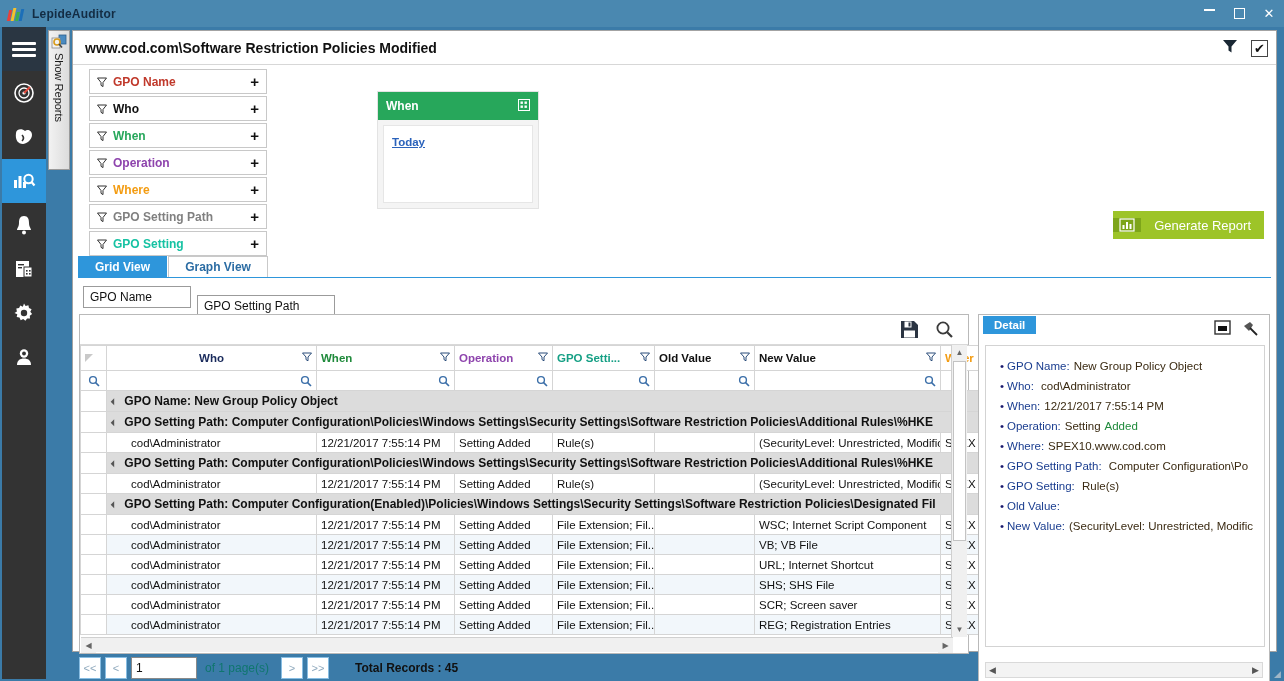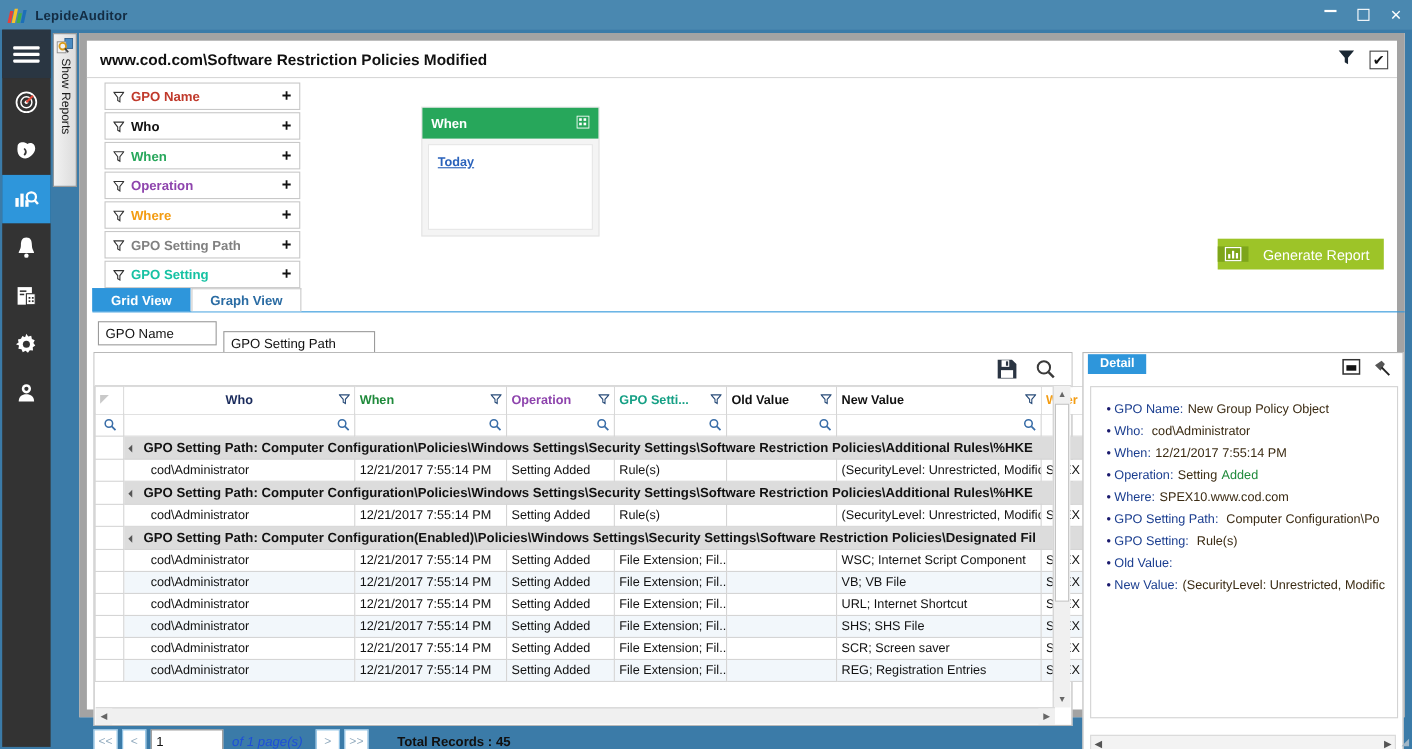--- a/index.html
+++ b/index.html
@@ -87,21 +87,21 @@
   .showrep .lbl {
     writing-mode: vertical-rl; text-orientation: mixed;
     font-size: 11px; color: #1a1a1a; margin-top: 3px; font-weight: normal;
   }
 
   
   .panel {
     position: absolute; left: 72px; top: 30px;
     width: 1205px; height: 622px;
     background: #ffffff;
-    border: 7px solid #a3a3a3;
+    border: 1px solid #a3a3a3;
   }
 
   
   .rpt-head {
     position: relative; height: 34px;
     border-bottom: 1px solid #d7d7d7;
     display: flex; align-items: center;
   }
   .rpt-title {
     font-size: 14px; font-weight: bold; color: #111; margin-left: 12px;
@@ -261,21 +261,21 @@
   .pgbtn {
     width: 22px; height: 22px; border: 1px solid #88bde2; background: #fff;
     color: #8fa9bd; font-size: 11px;
     display: flex; align-items: center; justify-content: center;
   }
   .pg-input {
     width: 66px; height: 22px; border: 1px solid #8a8a8a; background: #fff;
     font-size: 12px; padding: 0 4px; color: #111;
     font-family: "Liberation Sans", sans-serif;
   }
-  .pg-of { font-size: 12px; color: #1d4ed8; margin: 0 8px 0 4px; font-style: italic; }
+  .pg-of { font-size: 12px; color: #0f766e; margin: 0 8px 0 4px; }
   .pg-total { font-size: 12px; font-weight: bold; color: #111; margin-left: 22px; }
 
   
   .detail {
     position: absolute; left: 905px; top: 283px;
     width: 292px; height: 369px;
     background: #fff; border: 1px solid #b9b9b9;
   }
   .detail-top {
     position: relative; height: 28px;
@@ -677,20 +677,27 @@
             <td class="srch-cell" style="text-align:right">
               <svg width="12" height="12" viewBox="0 0 12 12" style="vertical-align:middle">
                   <circle cx="5" cy="5" r="3.4" fill="none" stroke="#3a6ea8" stroke-width="1.4"></circle>
                   <line x1="7.6" y1="7.6" x2="11" y2="11" stroke="#3a6ea8" stroke-width="1.6"></line>
                 </svg>
             </td>
             <td class="srch-cell"></td>
           </tr>
         </thead>
         <tbody>
+          <tr class="grp1">
+            <td style="background:#fff"></td>
+            <td colspan="7" class="indent1">
+              <span class="arrowtri"></span>
+              <span>GPO Name: New Group Policy Object</span>
+            </td>
+          </tr>
           <tr class="grp2">
             <td style="background:#fff"></td>
             <td colspan="7" class="indent2">
               <span class="arrowtri"></span>
               <span>GPO Setting Path:  Computer Configuration\Policies\Windows Settings\Security Settings\Software Restriction Policies\Additional Rules\%HKE</span>
             </td>
           </tr>
           <tr class="datarow">
             <td style="background:#fff"></td>
             <td style="padding-left:24px">cod\Administrator</td>

